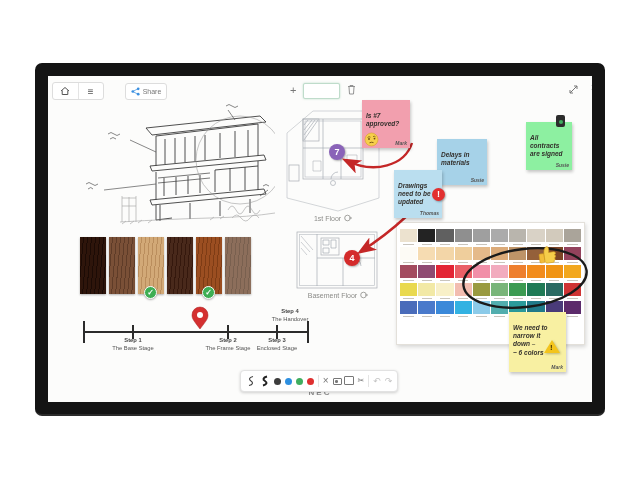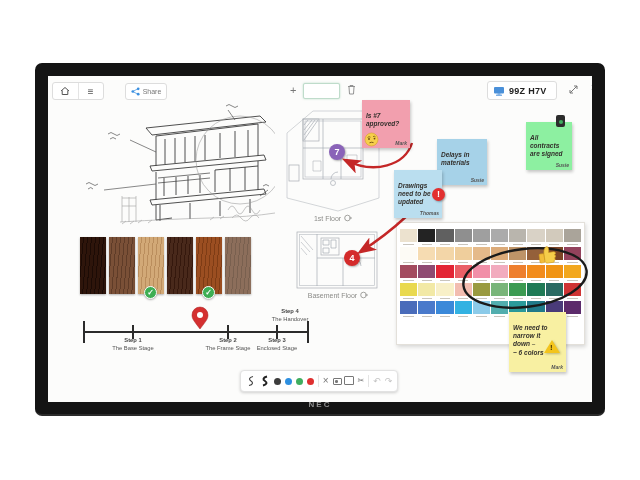--- a/index.html
+++ b/index.html
@@ -2,21 +2,21 @@
 <html><head>
 <meta charset="utf-8">
 <style>
   * { margin:0; padding:0; box-sizing:border-box; }
   html,body { width:640px; height:480px; background:#ffffff; font-family:"Liberation Sans",sans-serif; overflow:hidden; }
   .page { position:relative; width:640px; height:480px; background:#fff; }
 
   
   .monitor { position:absolute; left:35px; top:63px; width:570px; height:353px;
     background:#141414; border-radius:7px; border-bottom:2px solid #2b2b2b; }
-  .brand { position:absolute; left:0; right:0; bottom:5px; text-align:center;
+  .brand { position:absolute; left:0; right:0; bottom:17px; text-align:center;
     color:#8f8f8f; font-size:8px; font-weight:bold; letter-spacing:2px; }
   .screen { position:absolute; left:13px; top:13px; width:544px; height:326px;
     background:#fcfcfb; overflow:hidden; }
 
   
   .btn { position:absolute; background:#fff; border:1px solid #ddd; border-radius:3px;
     display:flex; align-items:center; justify-content:center; color:#555; }
   .pill-left { left:4px; top:6px; width:52px; height:18px; gap:0; }
   .pill-left .half { flex:1; height:100%; display:flex; align-items:center; justify-content:center; }
   .pill-left .half + .half { border-left:1px solid #e4e4e4; }
@@ -146,28 +146,20 @@
       </div>
 
       <span class="plus-glyph">+</span>
       <div class="page-box"></div>
       <div class="trash-wrap">
         <svg width="9" height="11" viewBox="0 0 9 11">
           <path d="M1 2.5 H8 M3 2.5 V1.5 H6 V2.5 M2 3 L2.5 10 H6.5 L7 3" fill="none" stroke="#888" stroke-width=".9"></path>
         </svg>
       </div>
 
-      <div class="badge">
-        <svg width="12" height="10" viewBox="0 0 12 10">
-          <rect x="1" y="1" width="10" height="6.5" rx="1" fill="#4a90d9"></rect>
-          <rect x="4.5" y="7.5" width="3" height="1" fill="#4a90d9"></rect>
-            <rect x="3" y="8.7" width="6" height="1" fill="#4a90d9"></rect>
-        </svg>
-        <span class="code">99Z H7V</span>
-      </div>
       <div class="expand-wrap">
         <svg width="9" height="9" viewBox="0 0 9 9">
           <path d="M1 8 L8 1 M1 8 L1 5 M1 8 L4 8 M8 1 L5 1 M8 1 L8 4" fill="none" stroke="#777" stroke-width="1"></path>
         </svg>
       </div>
       <span class="close-x">×</span>
 
       <svg class="overlay" style="left:12px; top:24px; z-index:1;" width="215" height="135" viewBox="0 0 215 135">
         <g fill="none" stroke="#3c3c3c" stroke-width=".9">
           <path d="M86 28 L200 16 L206 22 L92 35 Z"></path>

